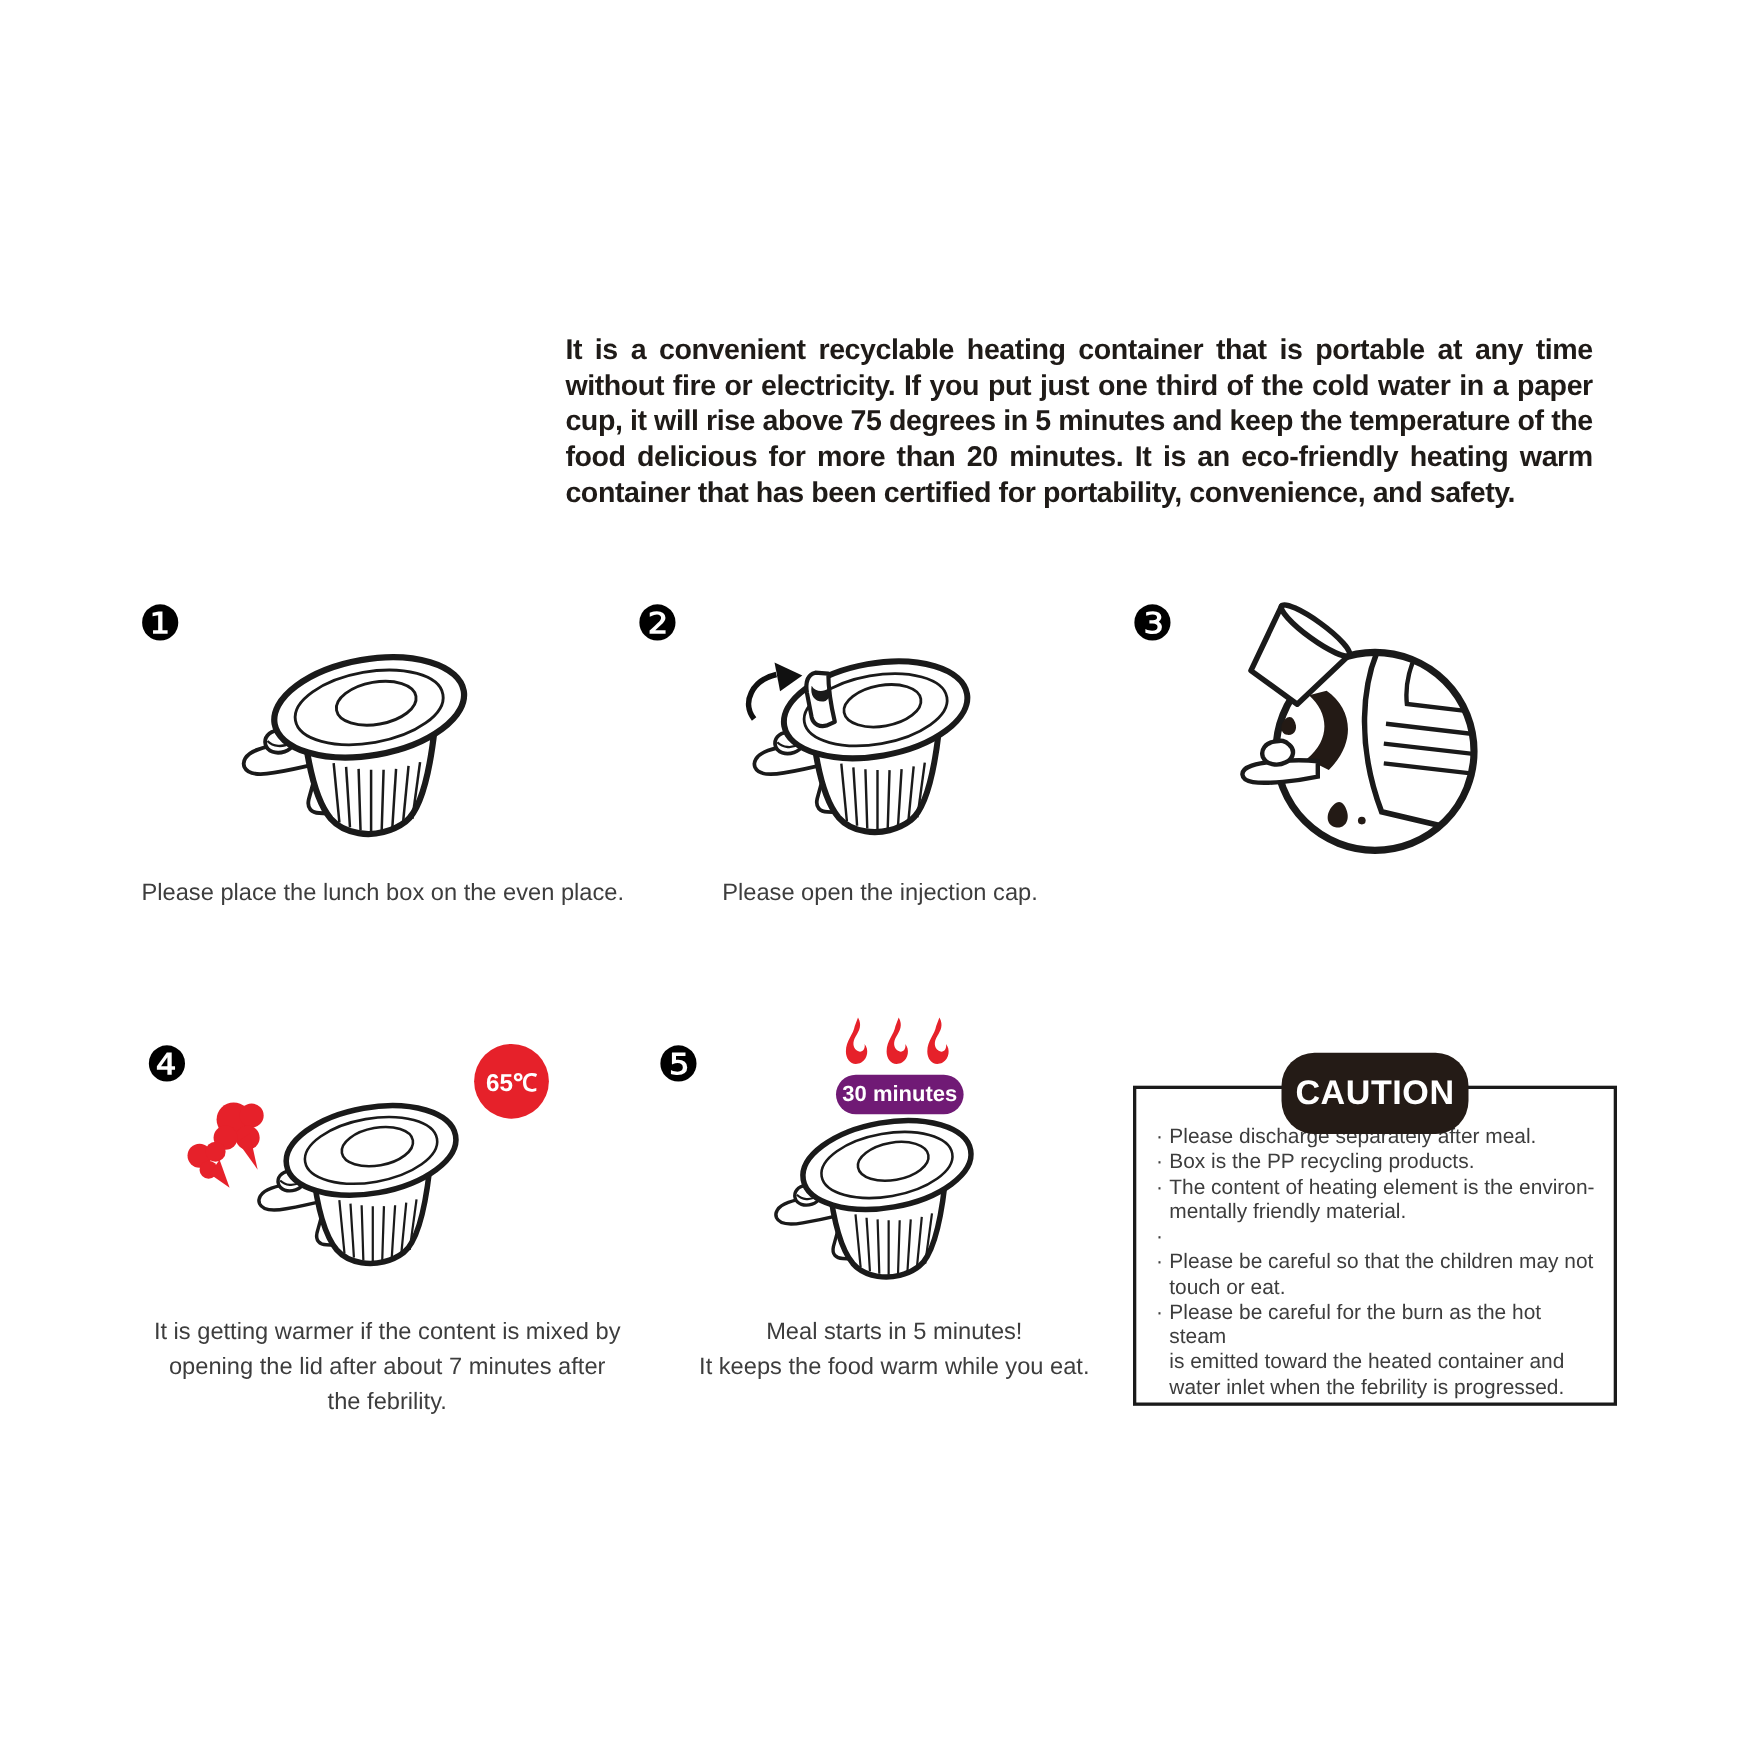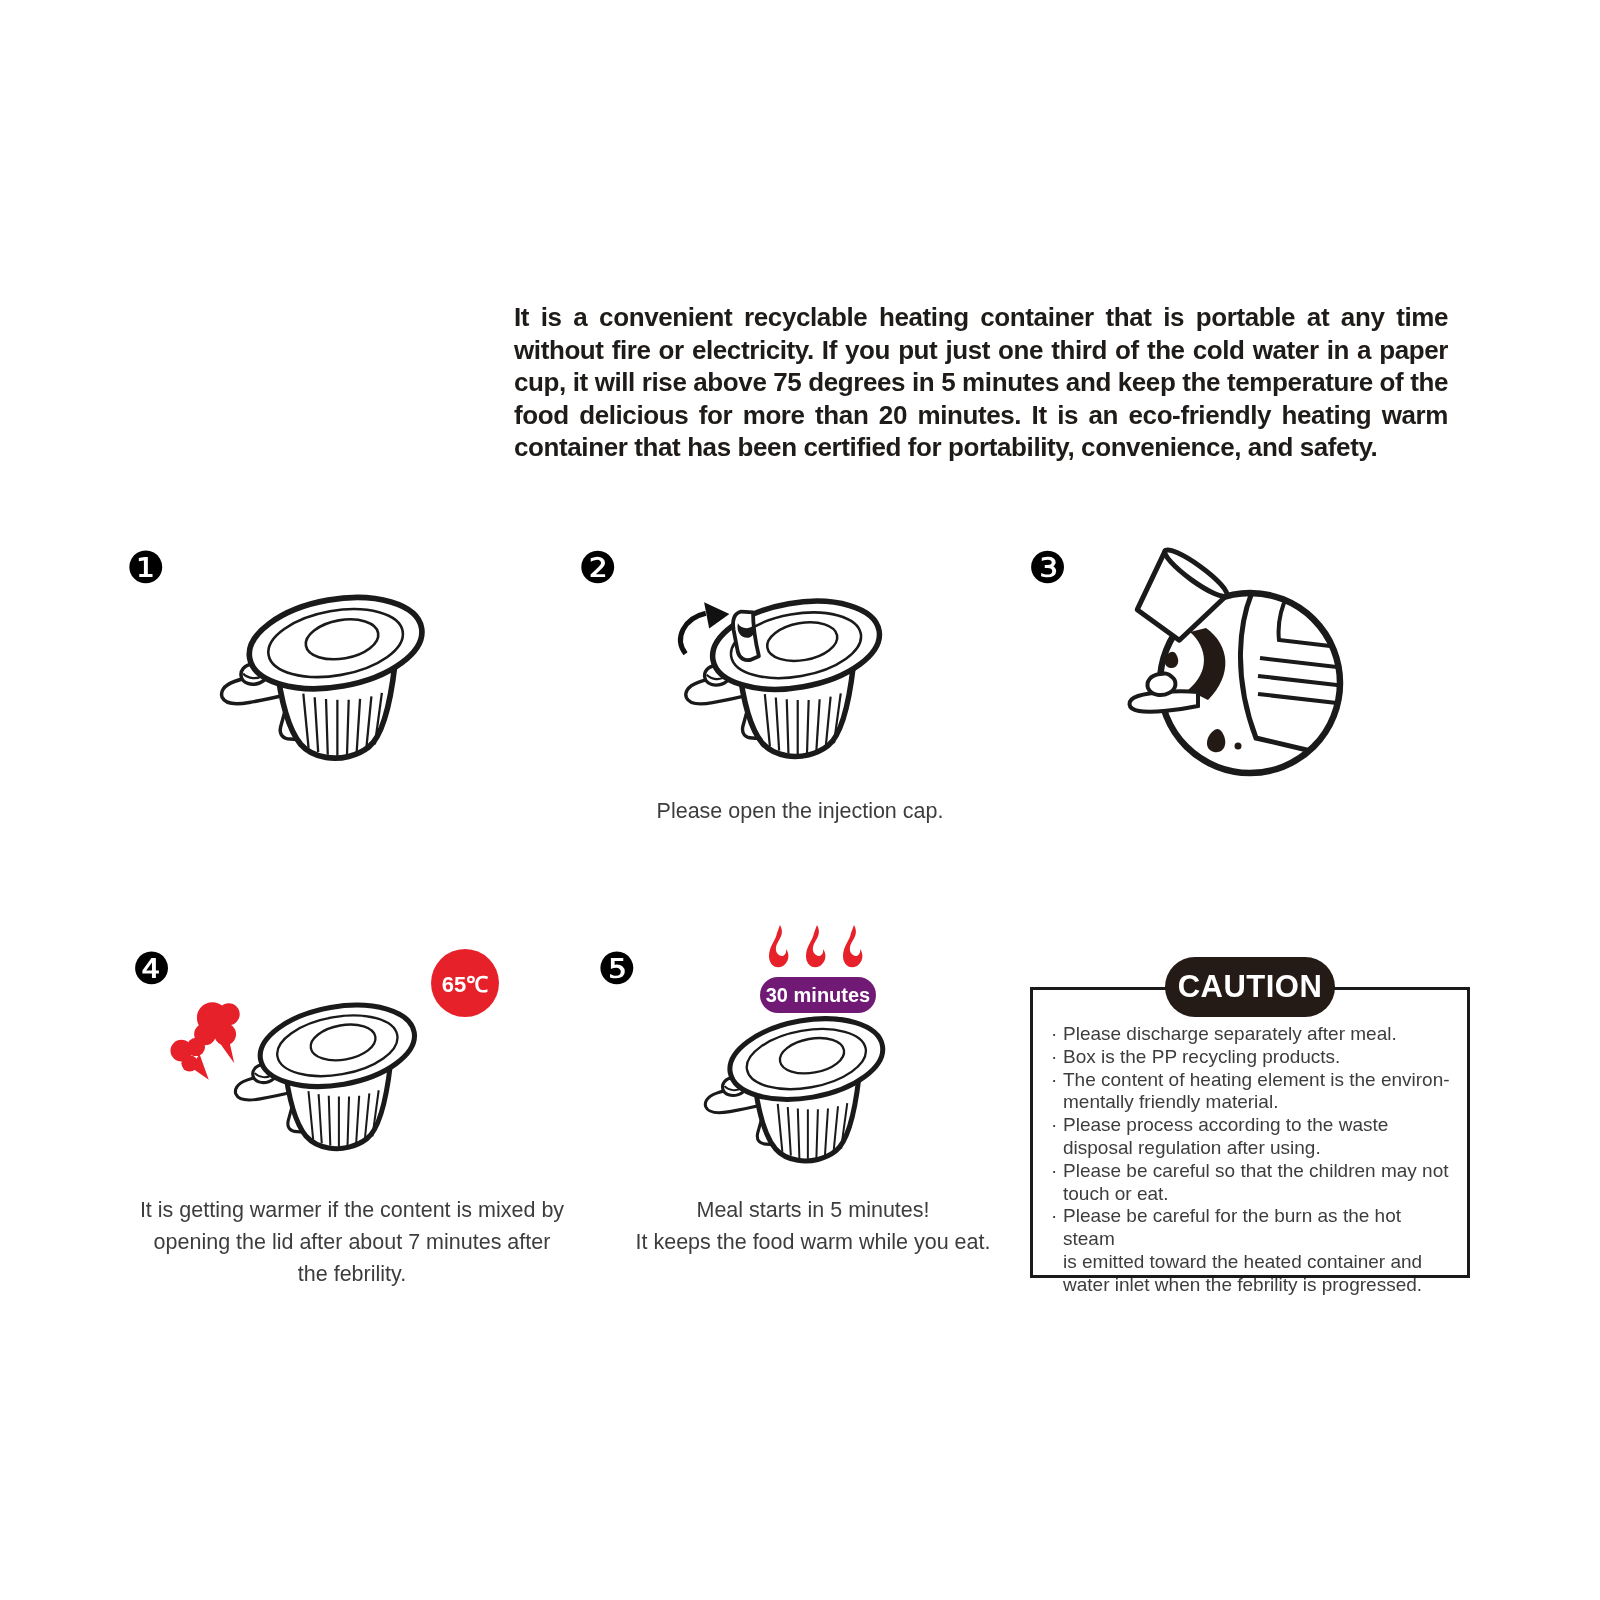--- a/index.html
+++ b/index.html
@@ -35,21 +35,21 @@
   .badge-temp{position:absolute;left:311px;top:24px;width:68px;height:68px;border-radius:50%;
               background:#e6212a;color:#fff;font-size:22px;font-weight:700;
               display:flex;align-items:center;justify-content:center;}
   .badge-time{position:absolute;left:175px;top:52px;width:116px;height:36px;border-radius:18px;
               background:#701a75;color:#fff;font-size:20px;font-weight:700;
               display:flex;align-items:center;justify-content:center;}
 
   
   .caution{position:absolute;left:1030px;top:987px;width:440px;height:291px;
            border:3px solid #1a1a1a;background:#fff;box-sizing:border-box;}
-  .caution-pill{position:absolute;left:50%;transform:translateX(-50%);top:-33px;width:170px;height:60px;
+  .caution-pill{position:absolute;left:50%;transform:translateX(-50%);top:-33px;width:170px;height:74px;
            background:#241b16;border-radius:30px;color:#fff;font-size:31px;font-weight:700;
            letter-spacing:0.5px;display:flex;align-items:center;justify-content:center;}
   .caution ul{list-style:none;margin:0;padding:33px 12px 0 18px;}
   .caution li{display:flex;font-size:19px;line-height:22.8px;color:#3d3d3d;}
   .caution .dot{width:12px;flex:0 0 12px;color:#3d3d3d;}
   .caution .btext{white-space:pre-line;}
 
   svg{display:block;}
 </style>
 </head>
@@ -114,20 +114,21 @@
     </defs>
   </svg>
 
   <p class="intro">It is a convenient recyclable heating container that is portable at any time without fire or electricity. If you put just one third of the cold water in a paper cup, it will rise above 75 degrees in 5 minutes and keep the temperature of the food delicious for more than 20 minutes. It is an eco-friendly heating warm container that has been certified for portability, convenience, and safety.</p>
 
   <section class="step step1">
     <span class="num">❶</span>
     <svg class="art" style="left:82px;top:42px" width="262" height="192" viewBox="0 0 300 220">
         <use href="#cup"></use>
       </svg>
+    <p class="cap">Please place the lunch box on the even place.</p>
   </section>
 
   <section class="step step2">
     <span class="num">❷</span>
     <svg class="art" style="left:95px;top:46px" width="253" height="186" viewBox="0 0 300 220">
         <use href="#cup-open"></use>
       </svg>
     <p class="cap">Please open the injection cap.</p>
   </section>
 
@@ -198,22 +199,20 @@
           <span class="dot">·</span>
           <span class="btext">Box is the PP recycling products.</span>
         </li>
       <li>
           <span class="dot">·</span>
           <span class="btext">The content of heating element is the environ-
 mentally friendly material.</span>
         </li>
       <li>
           <span class="dot">·</span>
-          <span class="btext">Please process according to the waste
-disposal regulation after using.</span>
         </li>
       <li>
           <span class="dot">·</span>
           <span class="btext">Please be careful so that the children may not
 touch or eat.</span>
         </li>
       <li>
           <span class="dot">·</span>
           <span class="btext">Please be careful for the burn as the hot steam
 is emitted toward the heated container and

